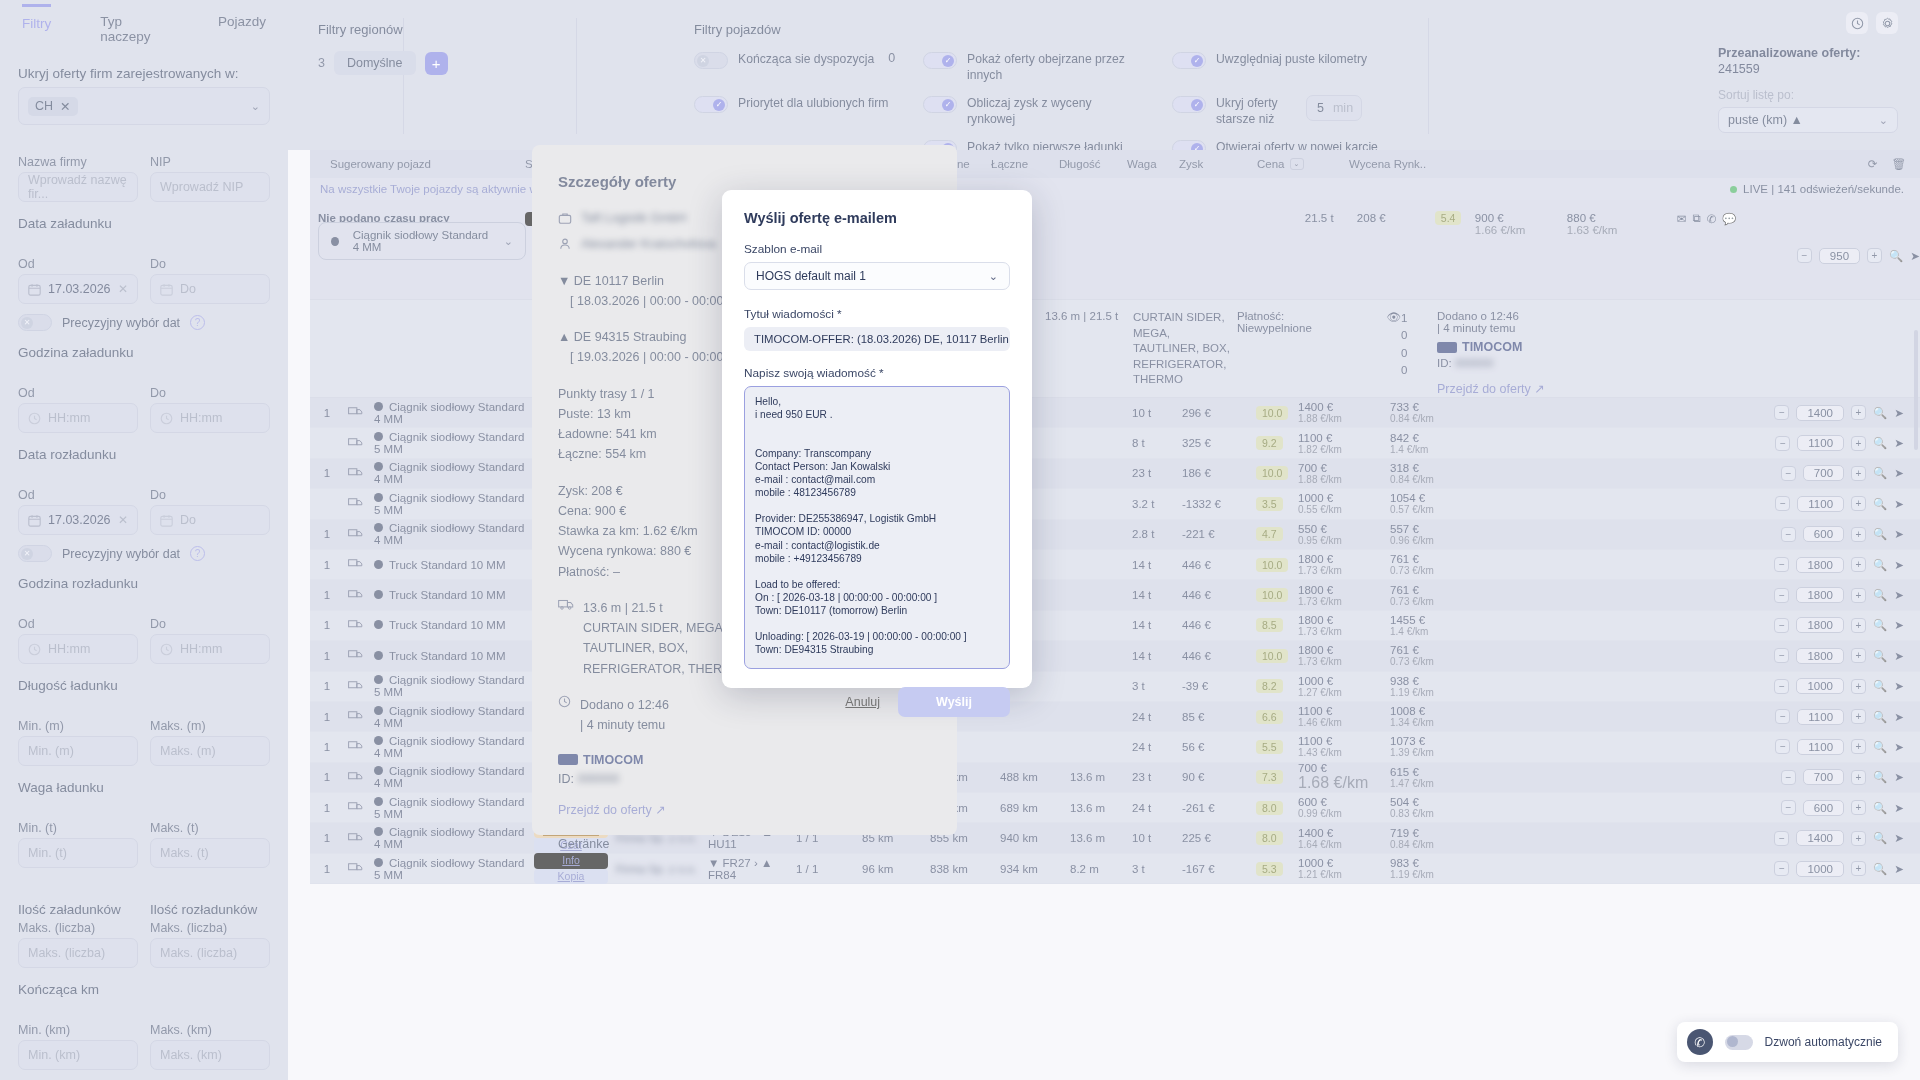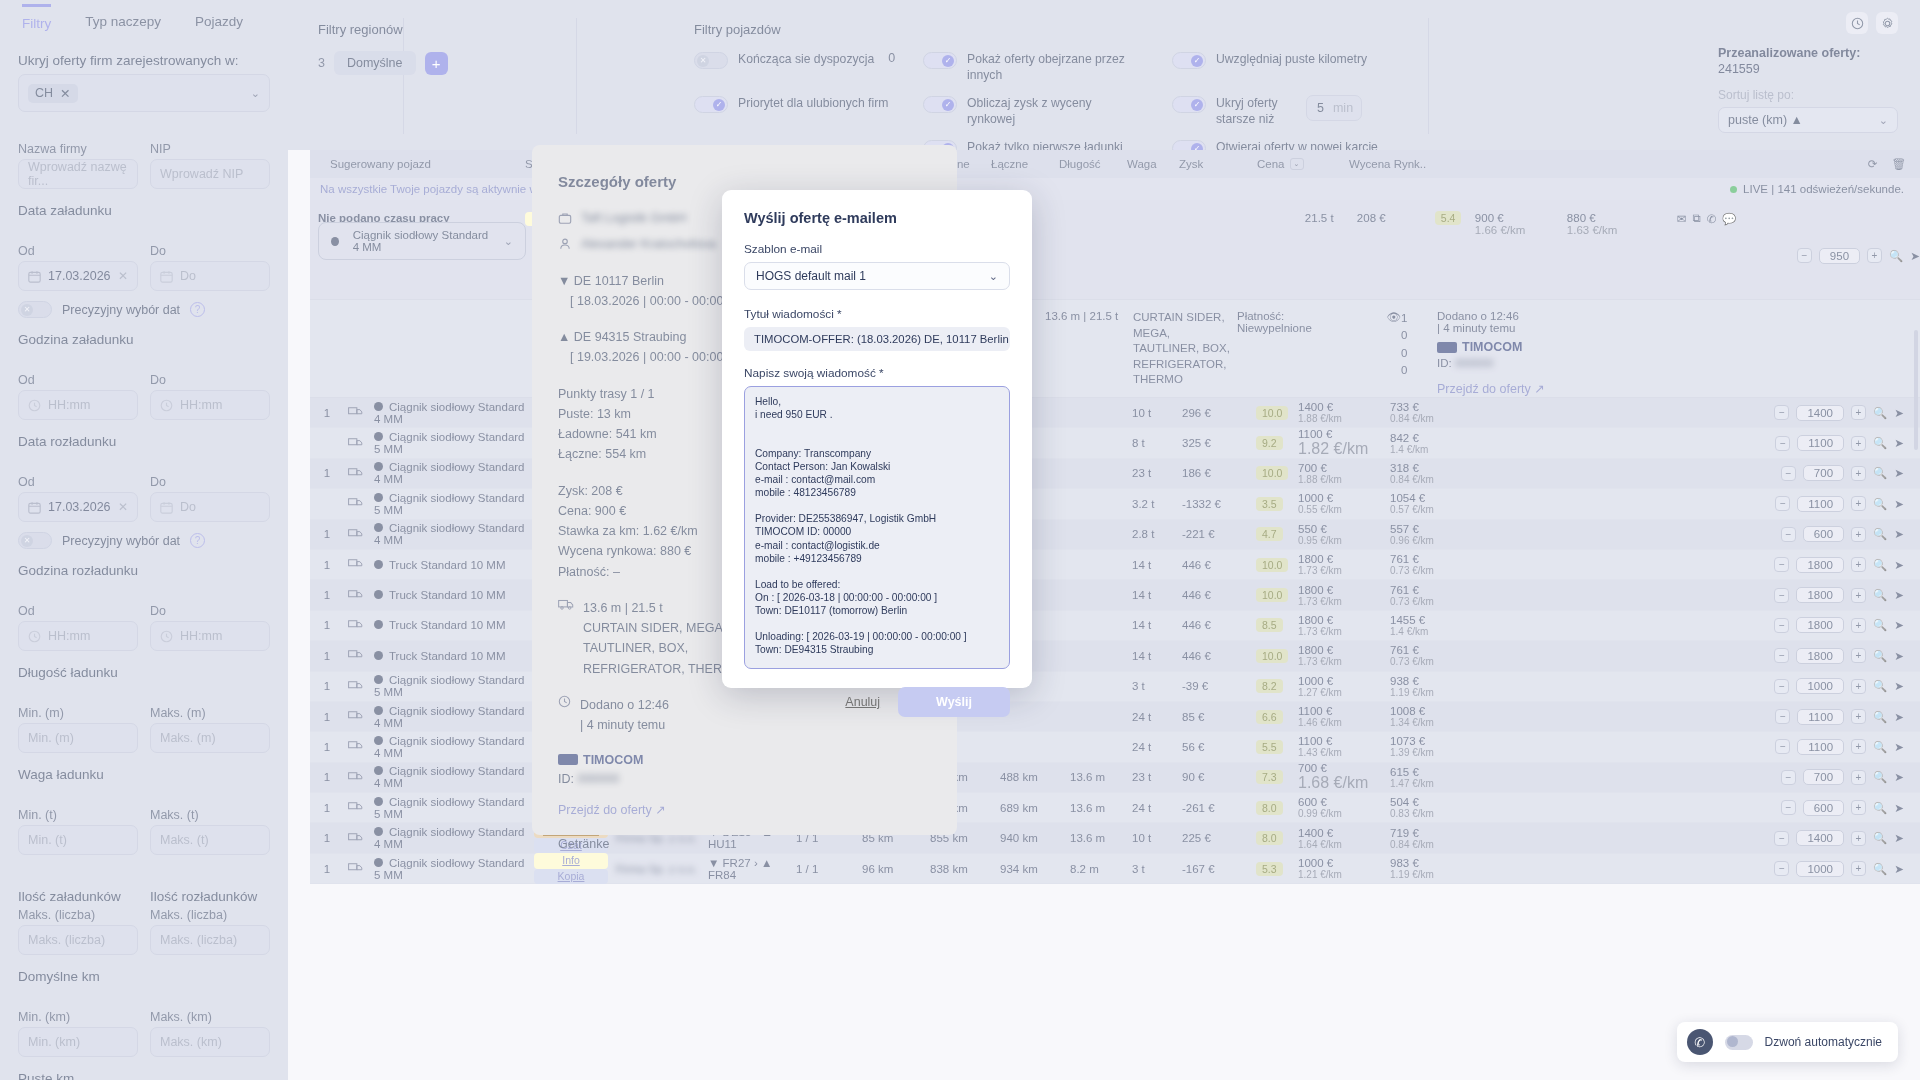--- a/index.html
+++ b/index.html
@@ -12,21 +12,21 @@
   #app { position: relative; width: 1920px; height: 1080px; background:#f3f4f8; }
 
   
   .base { position:absolute; inset:0; }
 
   
   .sidebar {
     position:absolute; left:0; top:0; width:288px; height:1080px;
     background:#ccd0e2; padding:0 18px;
   }
-  .sb-tabs { display:flex; gap:34px; padding:14px 4px 8px 4px; font-size:13.5px; }
+  .sb-tabs { display:flex; gap:49px; padding:14px 4px 8px 4px; font-size:13.5px; }
   .sb-tab { color:#3e4a67; }
   .sb-tab.active { color:#7b7fe0; border-top:3px solid #7b7fe0; margin-top:-10px; padding-top:9px; }
   .sb-label { font-size:13.5px; color:#33405e; margin:14px 0 6px; }
   .sb-sublabel { font-size:12.5px; color:#4a5672; margin-bottom:3px; }
   .sb-field {
     height:30px; border:1px solid #b7bdd4; border-radius:7px; background:#c8cde1;
     display:flex; align-items:center; padding:0 9px; font-size:12.5px; color:#8d95ac;
     position:relative;
   }
   .sb-field.tall { height:38px; }
@@ -117,21 +117,21 @@
   .dot { width:7px; height:7px; border-radius:50%; background:#3fae5a; }
 
   .tbl { position:absolute; left:310px; top:200px; right:0; bottom:0; }
   .trow { display:flex; align-items:center; height:30.4px; font-size:11.5px; color:#3b4766; border-bottom:1px solid #ccd1e2; }
   .trow:nth-child(even) { background:#d1d5e5; }
   .trow:nth-child(odd) { background:#c9cddf; }
   .cell { flex:none; padding:0 4px; }
   .pill {
     display:inline-block; border-radius:4px; padding:1px 0; width:74px; text-align:center; font-size:10.5px;text-decoration:underline;
   }
-  .p-info { background:#fef9c3; color:#6d76bb; }
+  .p-info { background:#000000; color:#6d76bb; }
   .p-kopia { background:#c4cbe8; color:#6d76bb; }
   .p-czat { background:#c4cbe8; color:#6d76bb; }
   .p-ostrz { background:#e0c49a; color:#9a6a20; }
   .p-niezd { background:#e8bdbd; color:#a94b4b; }
   .badge-num { background:#cdd3a7; border-radius:4px; padding:1px 6px; color:#6b7330; font-size:10.5px; }
   .trk { width:9px; height:9px; border-radius:50%; background:#3b4766; display:inline-block; margin-right:6px;}
   .price-ctl { display:flex; align-items:center; gap:7px; }
   .pc-btn { width:15px; height:15px; border:1px solid #aab1c9; border-radius:4px; display:flex; align-items:center; justify-content:center; font-size:10px; color:#4a5672; background:#d8dceb;}
   .pc-val { border:1px solid #aab1c9; border-radius:5px; background:#dfe2ee; padding:1px 10px; }
 
@@ -376,21 +376,21 @@
           <div class="sb-sublabel">Maks. (liczba)</div>
           <div class="sb-field">Maks. (liczba)</div>
         </div>
         <div>
           <div class="sb-label" style="margin:0 0 4px">Ilość rozładunków</div>
           <div class="sb-sublabel">Maks. (liczba)</div>
           <div class="sb-field">Maks. (liczba)</div>
         </div>
       </div>
 
-      <div class="sb-label">Domyślne km</div>
+      <div class="sb-label">Kończąca km</div>
       <div class="sb-row">
         <div>
           <div class="sb-sublabel">Min. (km)</div>
           <div class="sb-field">Min. (km)</div>
         </div>
         <div>
           <div class="sb-sublabel">Maks. (km)</div>
           <div class="sb-field">Maks. (km)</div>
         </div>
       </div>
@@ -677,21 +677,21 @@
             <div class="cell blur" style="width:92px">Firma Sp. z o.o.</div>
             <div class="cell" style="width:88px"></div>
             <div class="cell" style="width:66px"></div>
             <div class="cell" style="width:68px"></div>
             <div class="cell" style="width:70px"></div>
             <div class="cell" style="width:70px"></div>
             <div class="cell" style="width:62px"></div>
             <div class="cell" style="width:50px">8 t</div>
             <div class="cell" style="width:74px">325 €</div>
             <div class="cell" style="width:42px"><span class="badge-num">9.2</span></div>
-            <div class="cell" style="width:92px">1100 €<div style="color:#6b7388;font-size:16px">1.82 €/km</div></div>
+            <div class="cell" style="width:92px">1100 €<div style="color:#6b7388;font-size:10px">1.82 €/km</div></div>
             <div class="cell" style="width:104px">842 €<div style="color:#6b7388;font-size:10px">1.4 €/km</div></div>
             <div class="cell price-ctl" style="margin-left:auto;margin-right:12px">
               <span class="pc-btn">−</span>
               <span class="pc-val">1100</span>
               <span class="pc-btn">+</span>
               <span>🔍</span>
               <span>➤</span>
             </div>
           </div>
           <div class="trow">

